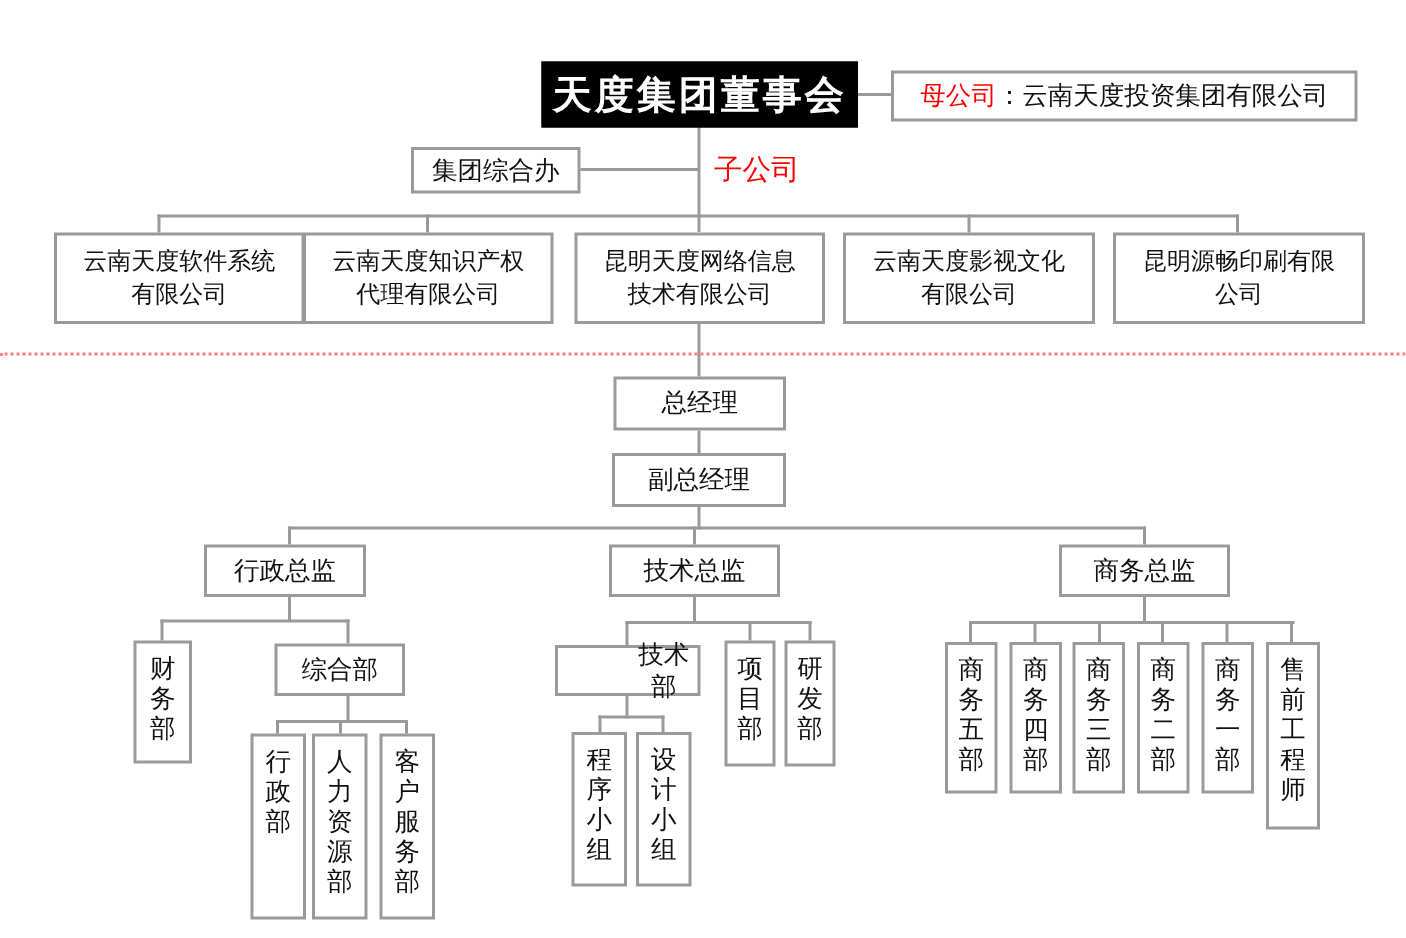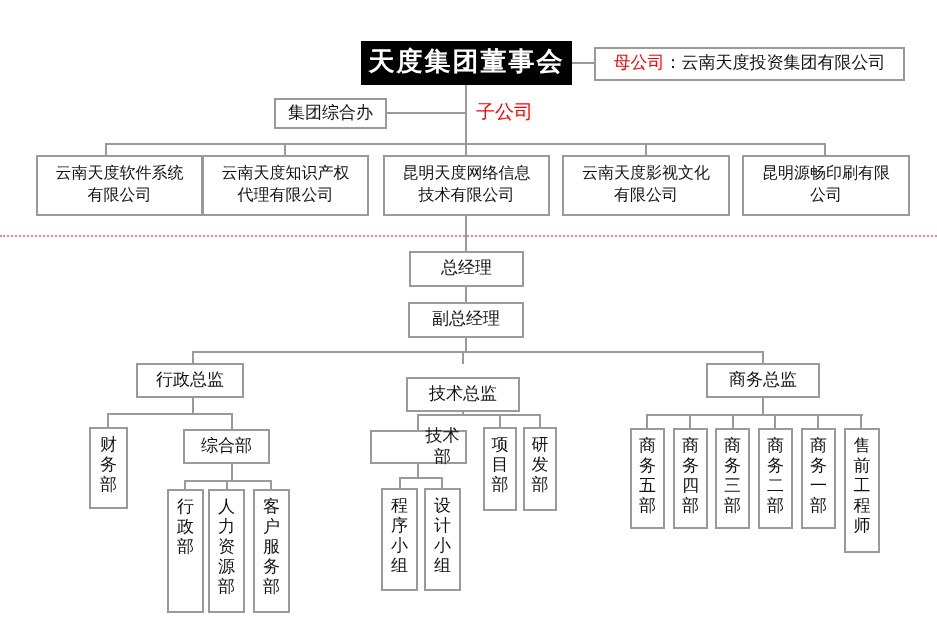--- a/index.html
+++ b/index.html
@@ -1,18 +1,18 @@
 <!DOCTYPE html>
 <html><head>
 <meta charset="utf-8">
 <style>
   html,body{margin:0;padding:0;background:#fff;}
   .canvas{
     position:relative;width:937px;height:625px;background:#ffffff;overflow:hidden;
-    font-family:Liberation Mono, monospace;color:#111;
+    font-family:Liberation Sans, sans-serif;color:#111;
   }
   .node{
     position:absolute;box-sizing:border-box;border:2px solid #9a9a9a;background:#fff;
     display:flex;align-items:center;justify-content:center;text-align:center;
     font-size:17px;line-height:1.25;white-space:pre-line;
   }
   .node.title{
     background:#000;border-color:#000;color:#fff;font-weight:bold;font-size:26px;letter-spacing:2px;
   }
   .node.multiline{font-size:16px;line-height:1.35;}
@@ -109,21 +109,21 @@
 技术有限公司</div>
   <div class="node multiline" style="left:562px;top:155px;width:168px;height:61px;">云南天度影视文化
 有限公司</div>
   <div class="node" style="left:409px;top:251px;width:115px;height:36px;">总经理</div>
 
   <div class="node multiline" style="left:742px;top:155px;width:168px;height:61px;">昆明源畅印刷有限
 公司</div>
   <div class="node" style="left:408px;top:302px;width:116px;height:36px;">副总经理</div>
 
   <div class="node" style="left:136px;top:363px;width:108px;height:35px;">行政总监</div>
-  <div class="node" style="left:406px;top:377px;width:114px;height:35px;">技术总监</div>
+  <div class="node" style="left:406px;top:363px;width:114px;height:35px;">技术总监</div>
   <div class="node" style="left:706px;top:363px;width:114px;height:35px;">商务总监</div>
 
   <div class="node vnode" style="left:89px;top:427px;width:39px;height:82px;">财
 务
 部</div>
   <div class="node" style="left:183px;top:429px;width:87px;height:35px;">综合部</div>
   <div class="node vnode" style="left:167px;top:489px;width:37px;height:124px;">行
 政
 部</div>
   <div class="node vnode" style="left:208px;top:489px;width:37px;height:124px;">人

